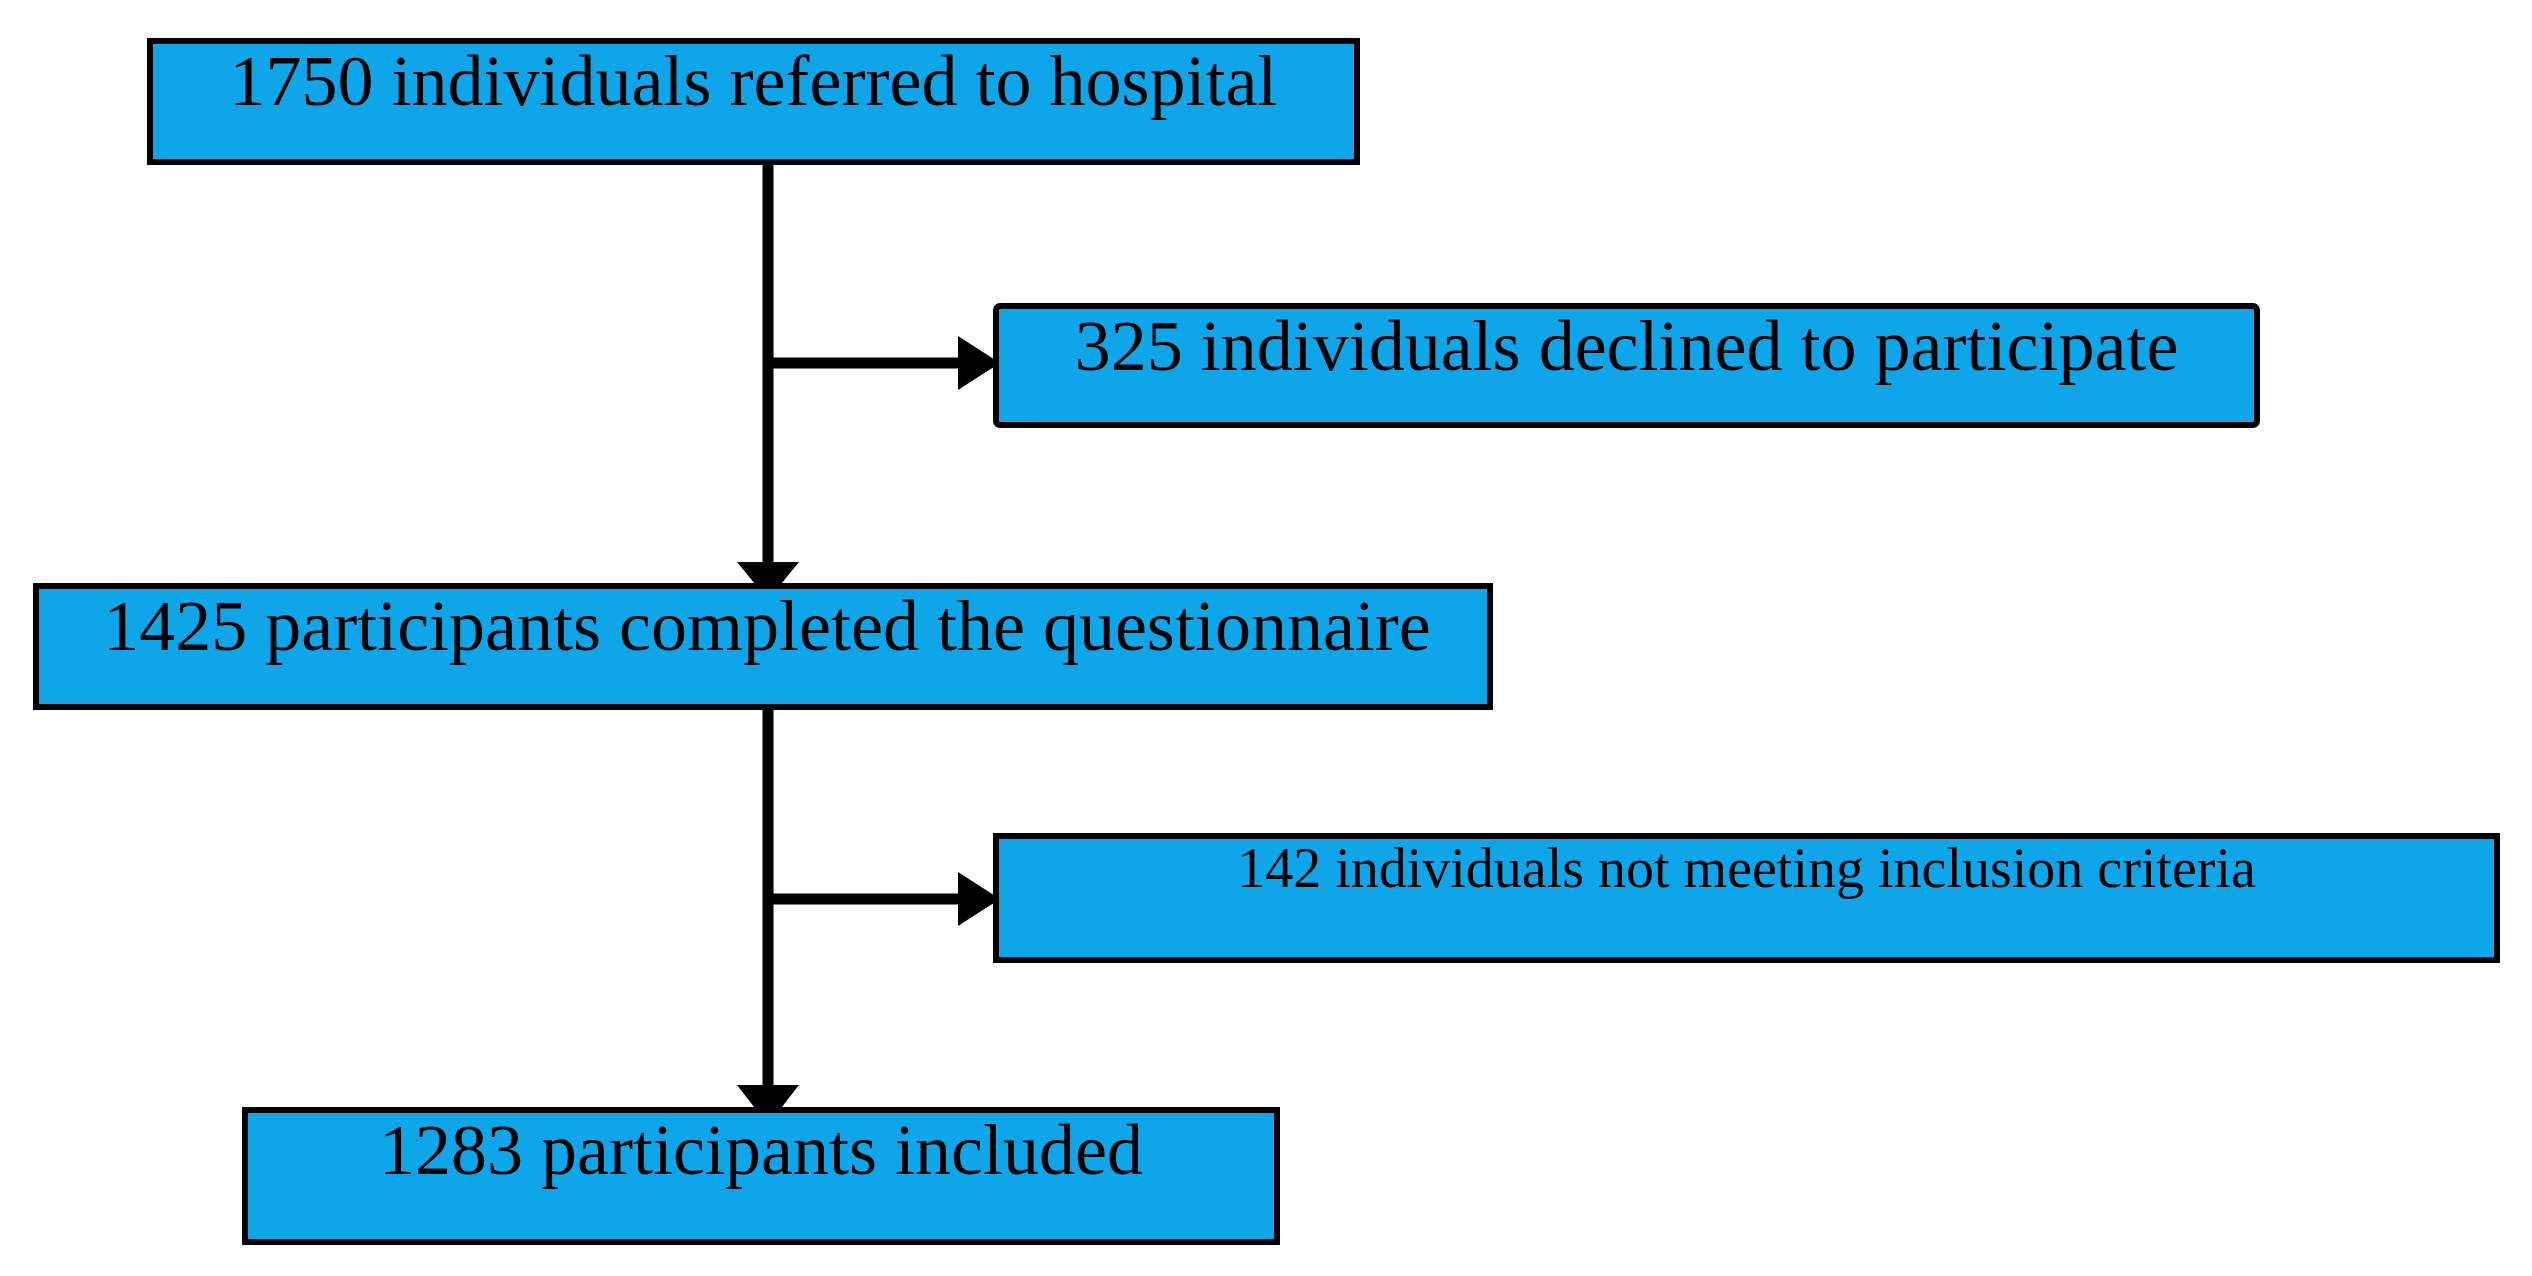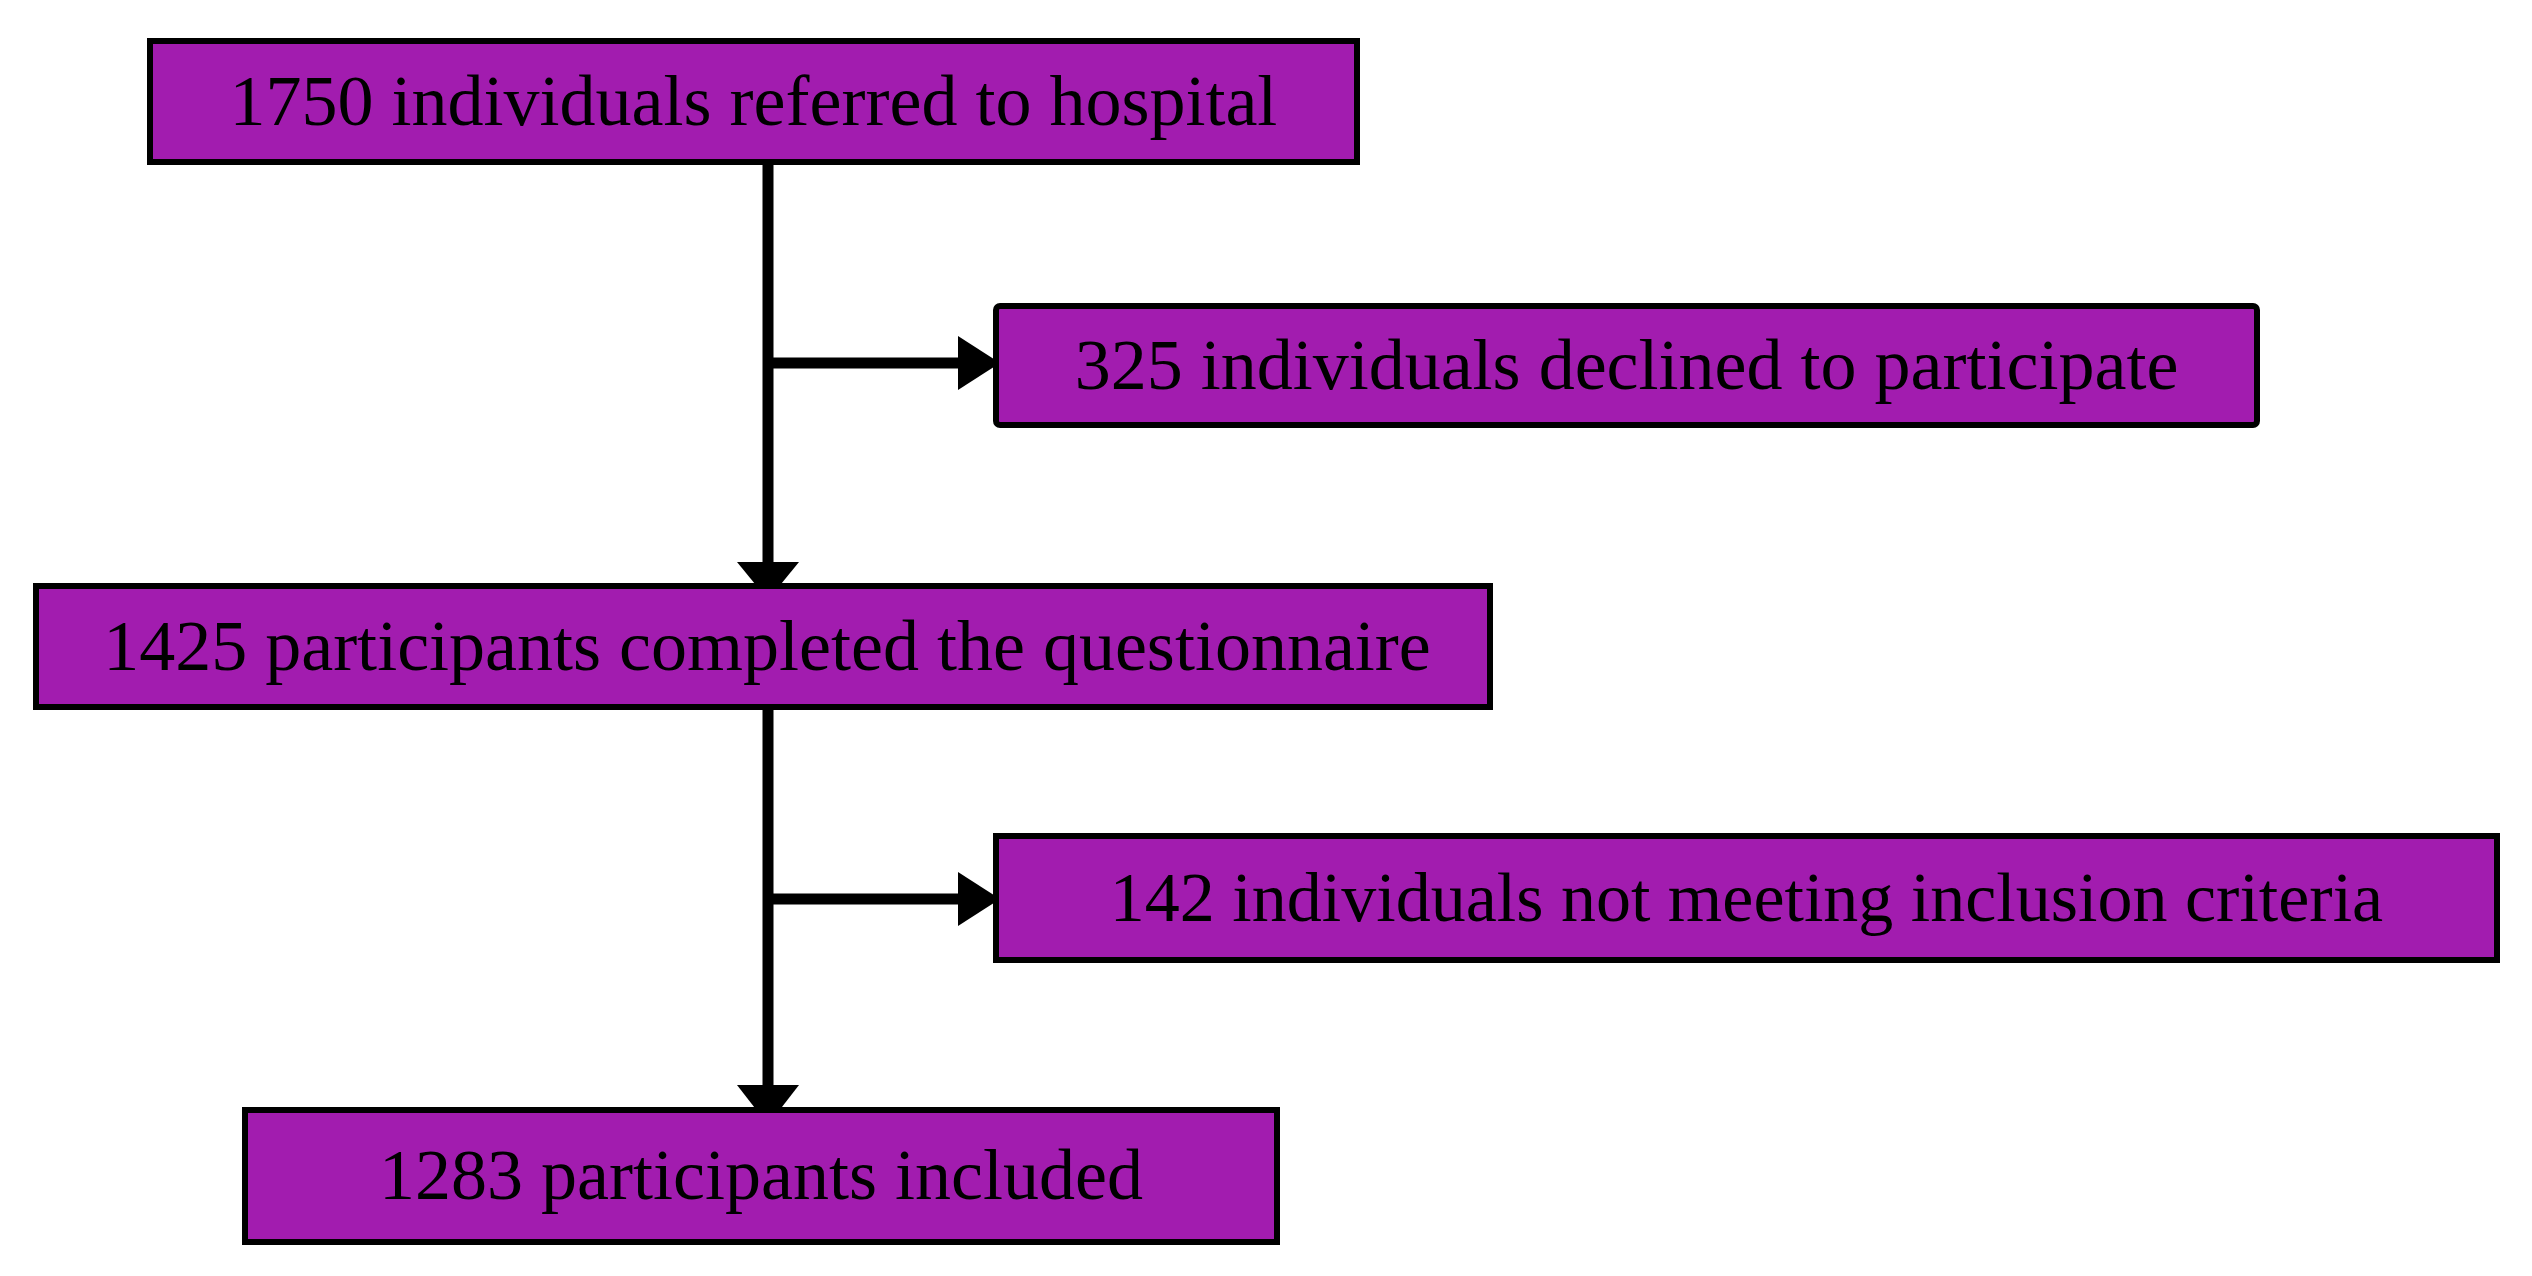--- a/index.html
+++ b/index.html
@@ -24,23 +24,23 @@
     left: 0;
     top: 0;
     width: 2532px;
     height: 1276px;
     display: block;
   }
   .node-box {
     position: absolute;
     box-sizing: border-box;
     border: 6px solid #000000;
-    background: #a21caf;
+    background: #0ea5e9;
     display: flex;
-    align-items: center;
+    align-items: flex-start;
     justify-content: center;
     overflow: hidden;
   }
   .node-label {
     font-family: "Liberation Serif", "DejaVu Serif", serif;
     font-size: 70px;
     line-height: 1.05;
     color: #000000;
     white-space: nowrap;
     letter-spacing: 0px;
@@ -49,21 +49,21 @@
   
   #box-referred   { left: 147px;  top: 38px;   width: 1213px; height: 127px; }
   #box-declined   { left: 993px;  top: 303px;  width: 1267px; height: 125px; border-radius: 7px; }
   #box-completed  { left: 33px;   top: 583px;  width: 1460px; height: 127px; padding-left: 8px; }
   #box-excluded   { left: 993px;  top: 833px;  width: 1507px; height: 130px; }
   #box-included   { left: 242px;  top: 1107px; width: 1038px; height: 138px; }
 
   #box-referred  .node-label { font-size: 72px; }
   #box-declined  .node-label { font-size: 72px; }
   #box-completed .node-label { font-size: 72px; }
-  #box-excluded  .node-label { font-size: 70px; }
+  #box-excluded  .node-label { font-size: 56px; }
   #box-included  .node-label { font-size: 72px; }
 </style>
 </head>
 <body>
 
 <div id="flow-root">
 
   <svg id="flow-svg" viewBox="0 0 2532 1276" aria-hidden="true">
     <defs>
       <marker id="arrow-down" markerWidth="16" markerHeight="14" refX="8" refY="13" orient="auto" markerUnits="userSpaceOnUse">

